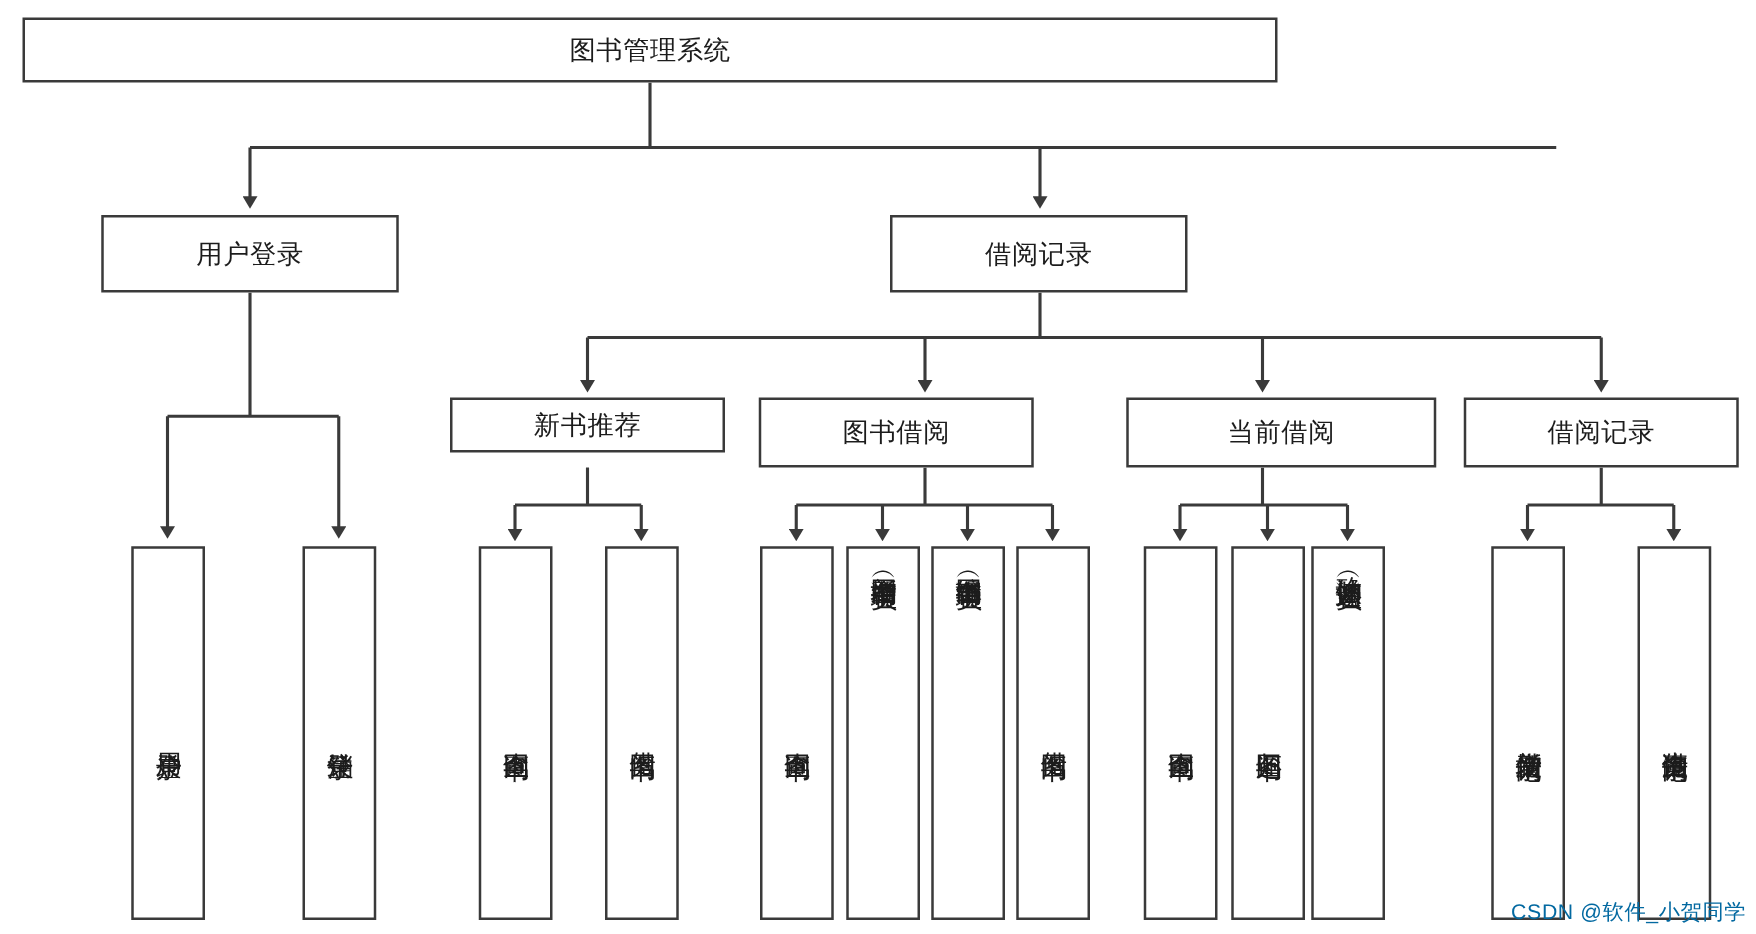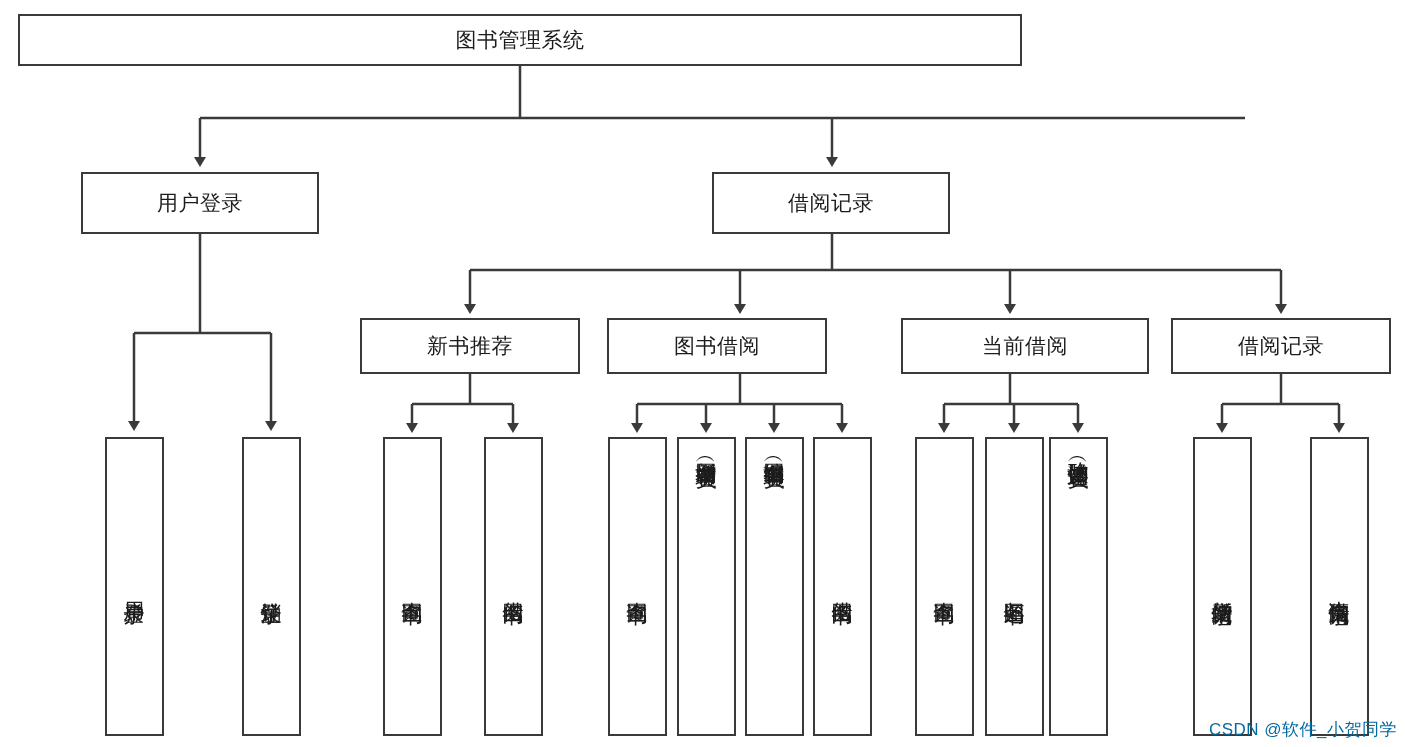--- a/index.html
+++ b/index.html
@@ -125,21 +125,21 @@
     <span class="lbl">图书管理系统</span>
   </div>
 
   <div class="node h" style="left:81px; top:172px; width:238px; height:62px;">
     <span class="lbl">用户登录</span>
   </div>
   <div class="node h" style="left:712px; top:172px; width:238px; height:62px;">
     <span class="lbl">借阅记录</span>
   </div>
 
-  <div class="node h" style="left:360px; top:318px; width:220px; height:56px;text-align:right;">
+  <div class="node h" style="left:360px; top:318px; width:220px; height:44px;text-align:right;">
     <span class="lbl">新书推荐</span>
   </div>
   <div class="node h" style="left:607px; top:318px; width:220px; height:56px;">
     <span class="lbl">图书借阅</span>
   </div>
   <div class="node h" style="left:901px; top:318px; width:248px; height:56px;">
     <span class="lbl">当前借阅</span>
   </div>
   <div class="node h" style="left:1171px; top:318px; width:220px; height:56px;">
     <span class="lbl">借阅记录</span>

